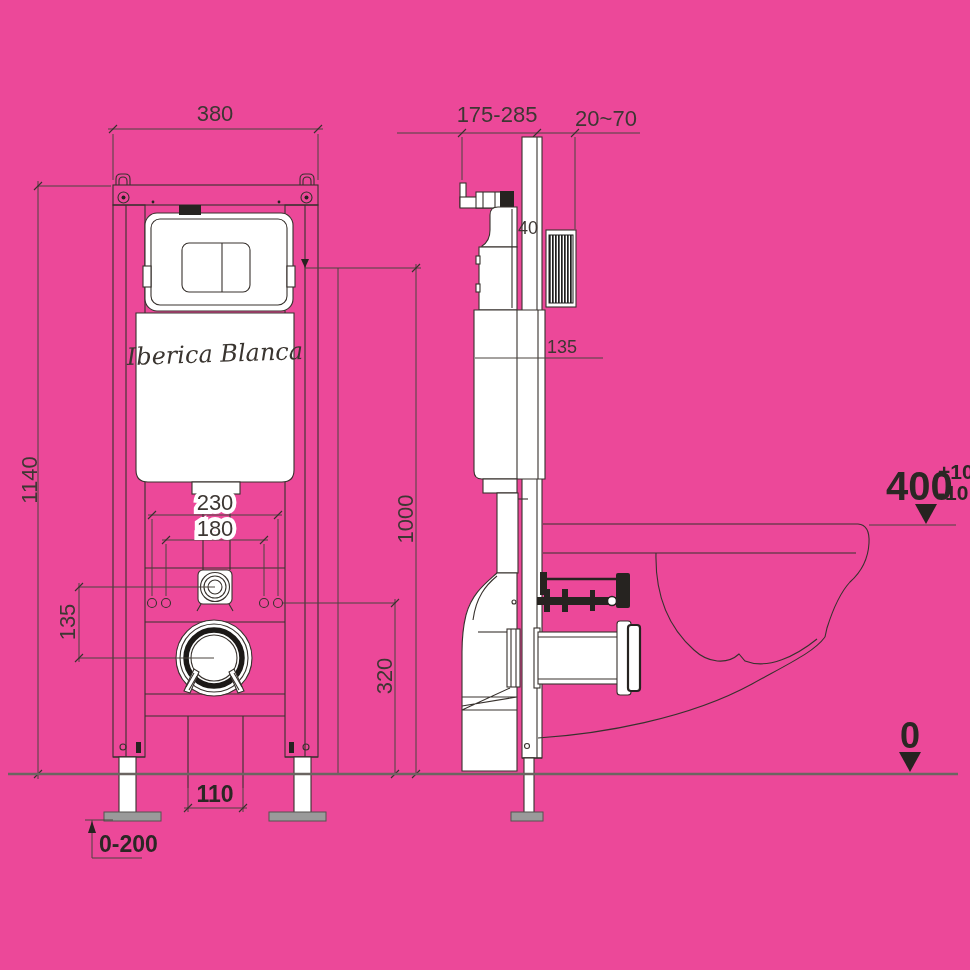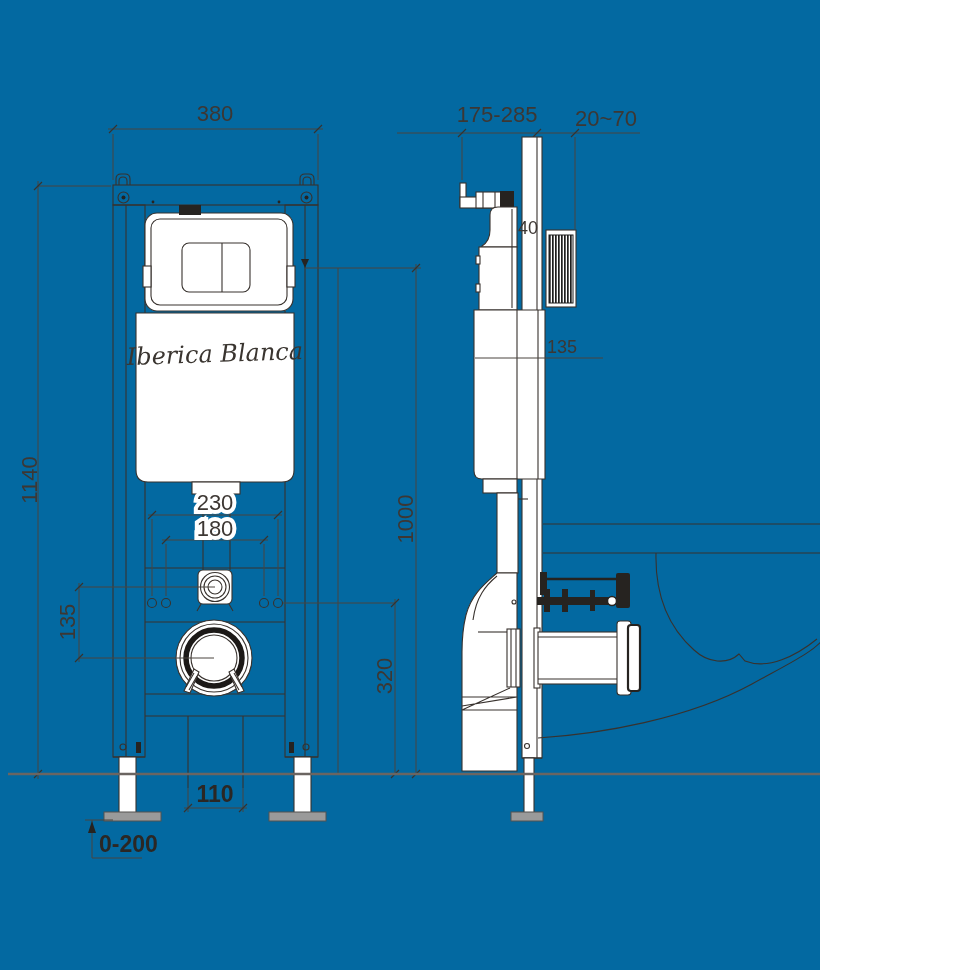--- a/index.html
+++ b/index.html
@@ -1,16 +1,16 @@
 <!DOCTYPE html>
 <html><head>
 <meta charset="utf-8">
 <style>
   html,body{margin:0;padding:0;background:#fff;}
-  #canvas{position:relative;width:820px;height:970px;background:#0369a1;overflow:hidden;
+  #canvas{position:relative;width:970px;height:970px;background:#ec4899;overflow:hidden;
           font-family:"Liberation Sans",sans-serif;}
   svg{position:absolute;left:0;top:0;}
   .ln{stroke:#38322e;stroke-width:1.1;fill:none;}
   .dim{stroke:#4a443f;stroke-width:1;fill:none;}
   .wh{fill:#ffffff;stroke:#38322e;stroke-width:1.1;}
   .dk{fill:#262320;stroke:none;}
   .dimtxt{font-family:"Liberation Sans",sans-serif;font-size:22px;fill:#3d3733;}
   .dimtxt-sm{font-family:"Liberation Sans",sans-serif;font-size:18px;fill:#3d3733;}
   .dimtxt-b{font-family:"Liberation Sans",sans-serif;font-size:23px;font-weight:bold;fill:#2b2724;}
   .datum-big{font-family:"Liberation Sans",sans-serif;font-size:40px;font-weight:bold;fill:#2b2724;}

